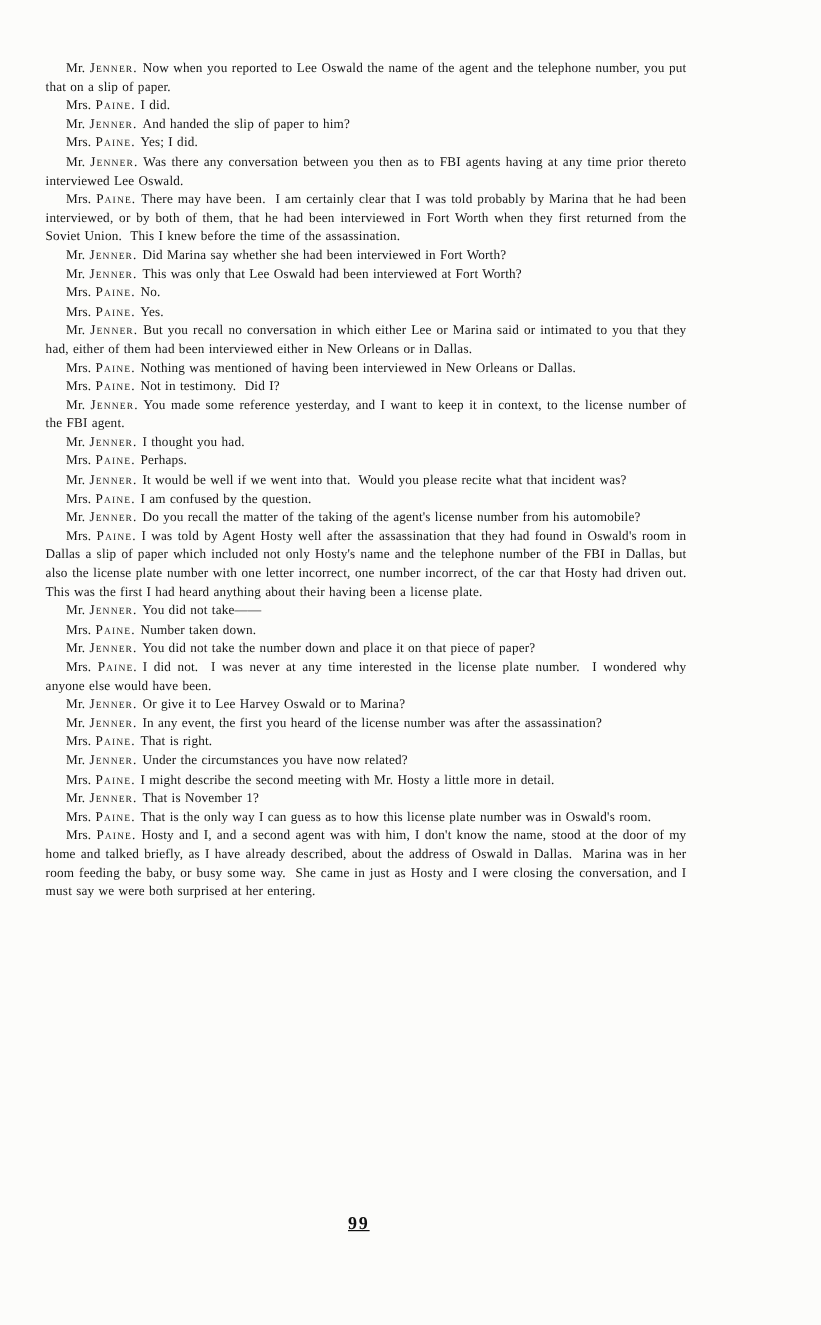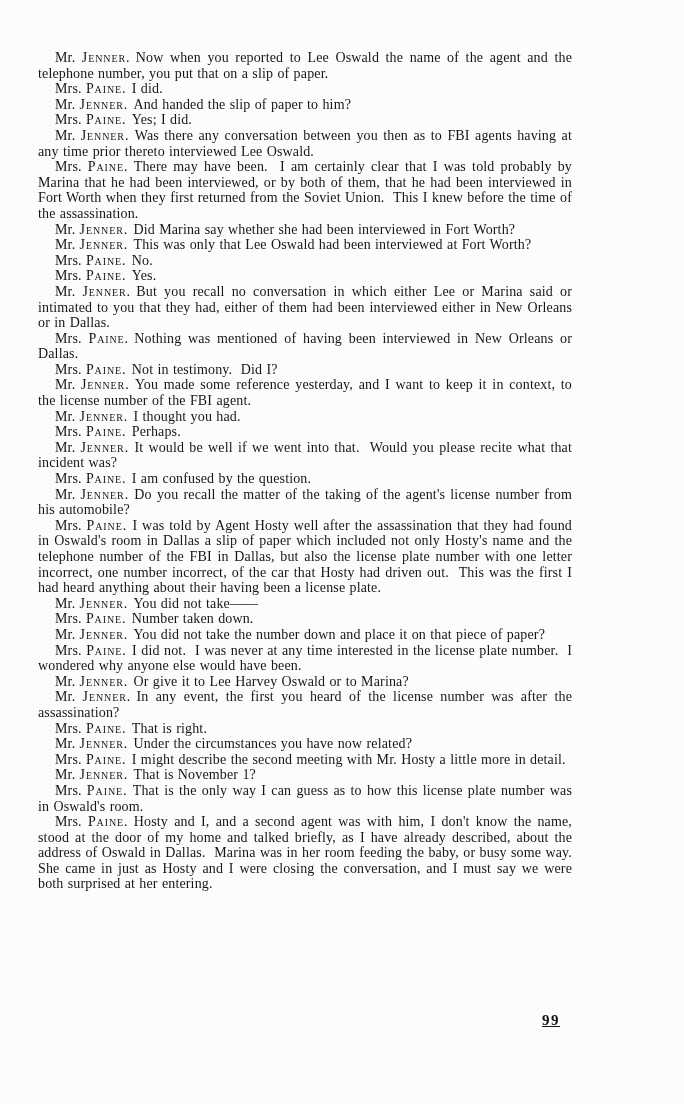--- a/index.html
+++ b/index.html
@@ -19,21 +19,21 @@
     position: absolute;
     inset: 0;
     background: #fcfcfa;
   }
   .text-block {
     position: absolute;
     left: 38px;
     top: 50px;
     width: 534px;
     text-align: justify;
-    font-size: 14px;
+    font-size: 11px;
     line-height: 15.6px;
     letter-spacing: 0.15px;
     word-spacing: 0.6px;
   }
   .para {
     margin: 0;
     text-indent: 17px;
   }
   .honorific {
     white-space: nowrap;
@@ -44,21 +44,21 @@
   }
   .speech {
     white-space: pre-wrap;
     padding-left: 0.38em;
   }
   .page-number {
     position: absolute;
     top: 1012px;
     left: 38px;
     width: 522px;
-    text-align: right;
+    text-align: center;
     font-size: 15px;
     font-weight: bold;
     letter-spacing: 1.5px;
     color: #111111;
     text-decoration: underline;
   }
 </style>
 </head>
 <body>
 

